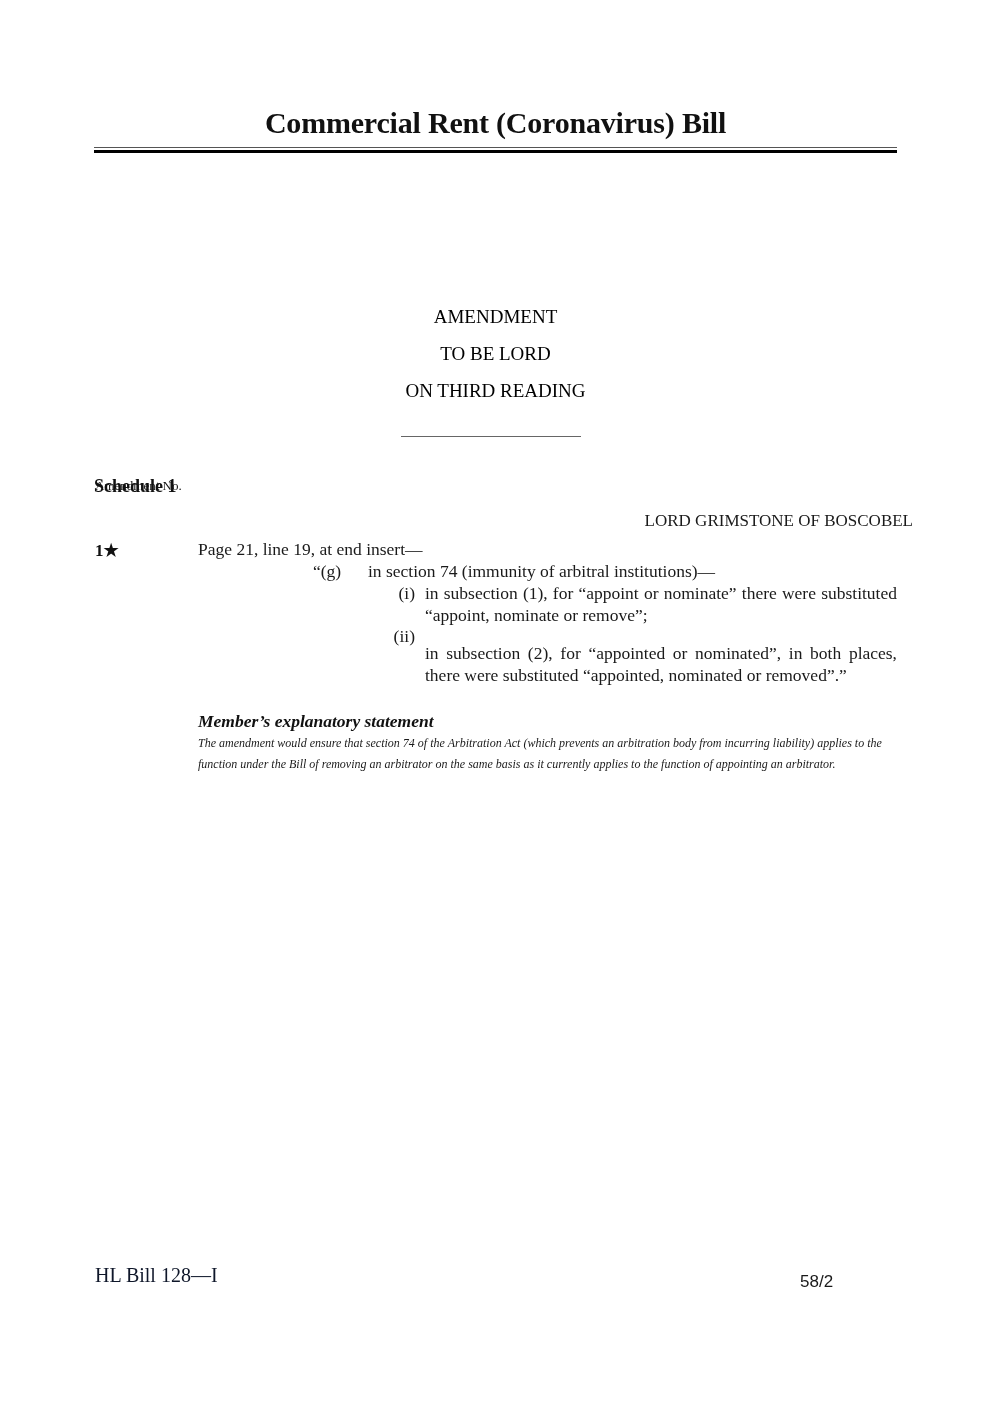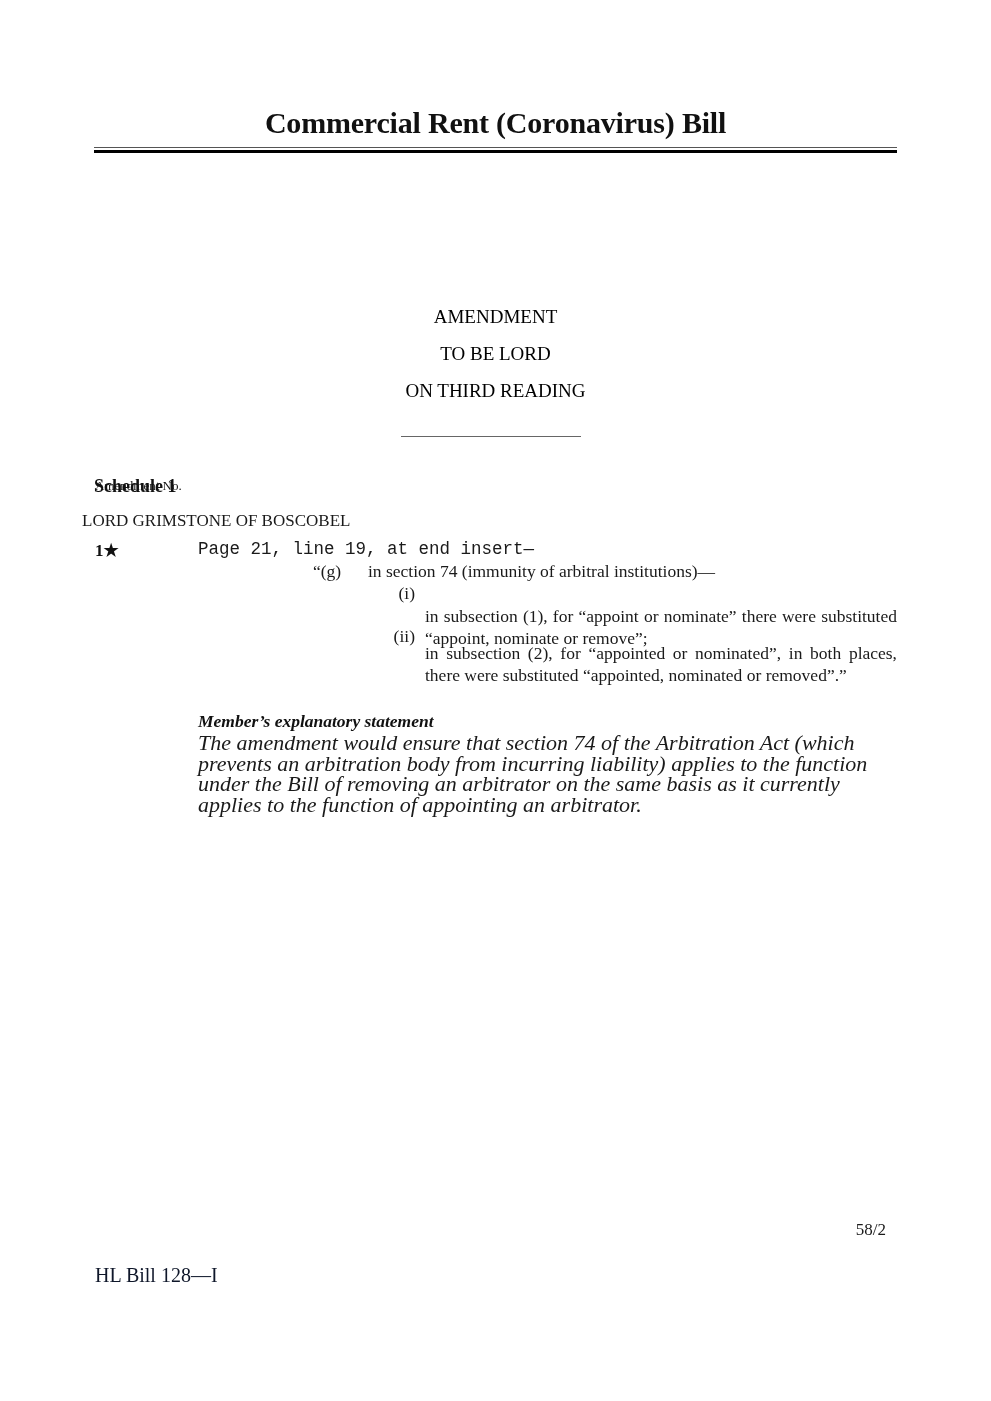--- a/index.html
+++ b/index.html
@@ -23,54 +23,54 @@
     .divider { left: 401px; width: 180px; top: 436px; height: 1px; background: #666; }
     .amend-label {
       left: 95px; top: 478px; width: 100px;
       font-family: "Liberation Serif", serif; font-weight: normal; font-size: 13px; line-height: 15px;
     }
     .schedule {
       left: 94px; width: 803px; top: 476px; text-align: left;
       font-family: "Liberation Serif", serif; font-weight: bold; font-size: 18px;
     }
     .member {
-      left: 82px; width: 803px; top: 511px; text-align: left;
+      left: 110px; width: 803px; top: 511px; text-align: right;
       font-family: "Liberation Serif", serif; font-size: 17px; color: #1a1a1a;
     }
     .amend-no {
       left: 95px; top: 540px;
       font-family: "Liberation Serif", serif; font-weight: bold; font-size: 17px;
     }
     .body-text {
       font-family: "Liberation Serif", serif; font-size: 17.5px; line-height: 21.5px; color: #1a1a1a;
     }
-    .lead { left: 198px; top: 539px; font-family: Liberation Mono, monospace; }
+    .lead { left: 198px; top: 539px; }
     .para-g-num { left: 313px; top: 561px; }
     .para-g-text { left: 368px; top: 561px; text-align: center; }
     .sub-num { text-align: right; width: 40px; }
     .sub-i-num { left: 375px; top: 583px; }
-    .sub-i-text { left: 425px; top: 606px; width: 472px; text-align: justify; }
+    .sub-i-text { left: 425px; top: 583px; width: 472px; text-align: justify; }
     .sub-ii-num { left: 375px; top: 626px; }
     .sub-ii-text { left: 425px; top: 643px; width: 472px; text-align: justify; font-family: Liberation Serif, serif; }
     .expl-heading {
       left: 198px; top: 711px;
       font-family: "Liberation Serif", serif; font-weight: bold; font-style: italic; font-size: 17.5px;
     }
     .expl-text {
       left: 198px; top: 733px; width: 700px;
-      font-family: "Liberation Serif", serif; font-style: italic; font-size: 22px; line-height: 20.5px;
+      font-family: "Liberation Serif", serif; font-style: italic; font-size: 12px; line-height: 20.5px;
       color: #1a1a1a;
     }
     .footer-left {
       left: 95px; top: 1264px;
       font-family: "Liberation Serif", serif; font-size: 20px; color: #0f172a;
     }
     .footer-right {
-      left: 800px; width: 86px; top: 1220px; text-align: right;
-      font-family: Liberation Serif, serif; font-size: 17px; color: #1a1a1a;
+      left: 800px; width: 86px; top: 1272px; 
+      font-family: Liberation Sans, sans-serif; font-size: 17px; color: #1a1a1a;
     }
   </style>
 </head>
 <body>
 
 <div class="abs title">Commercial Rent (Coronavirus) Bill</div>
 <div class="abs rule-thin"></div>
 <div class="abs rule-thick"></div>
 
 <div class="abs center-line" style="top:306px;">AMENDMENT</div>

